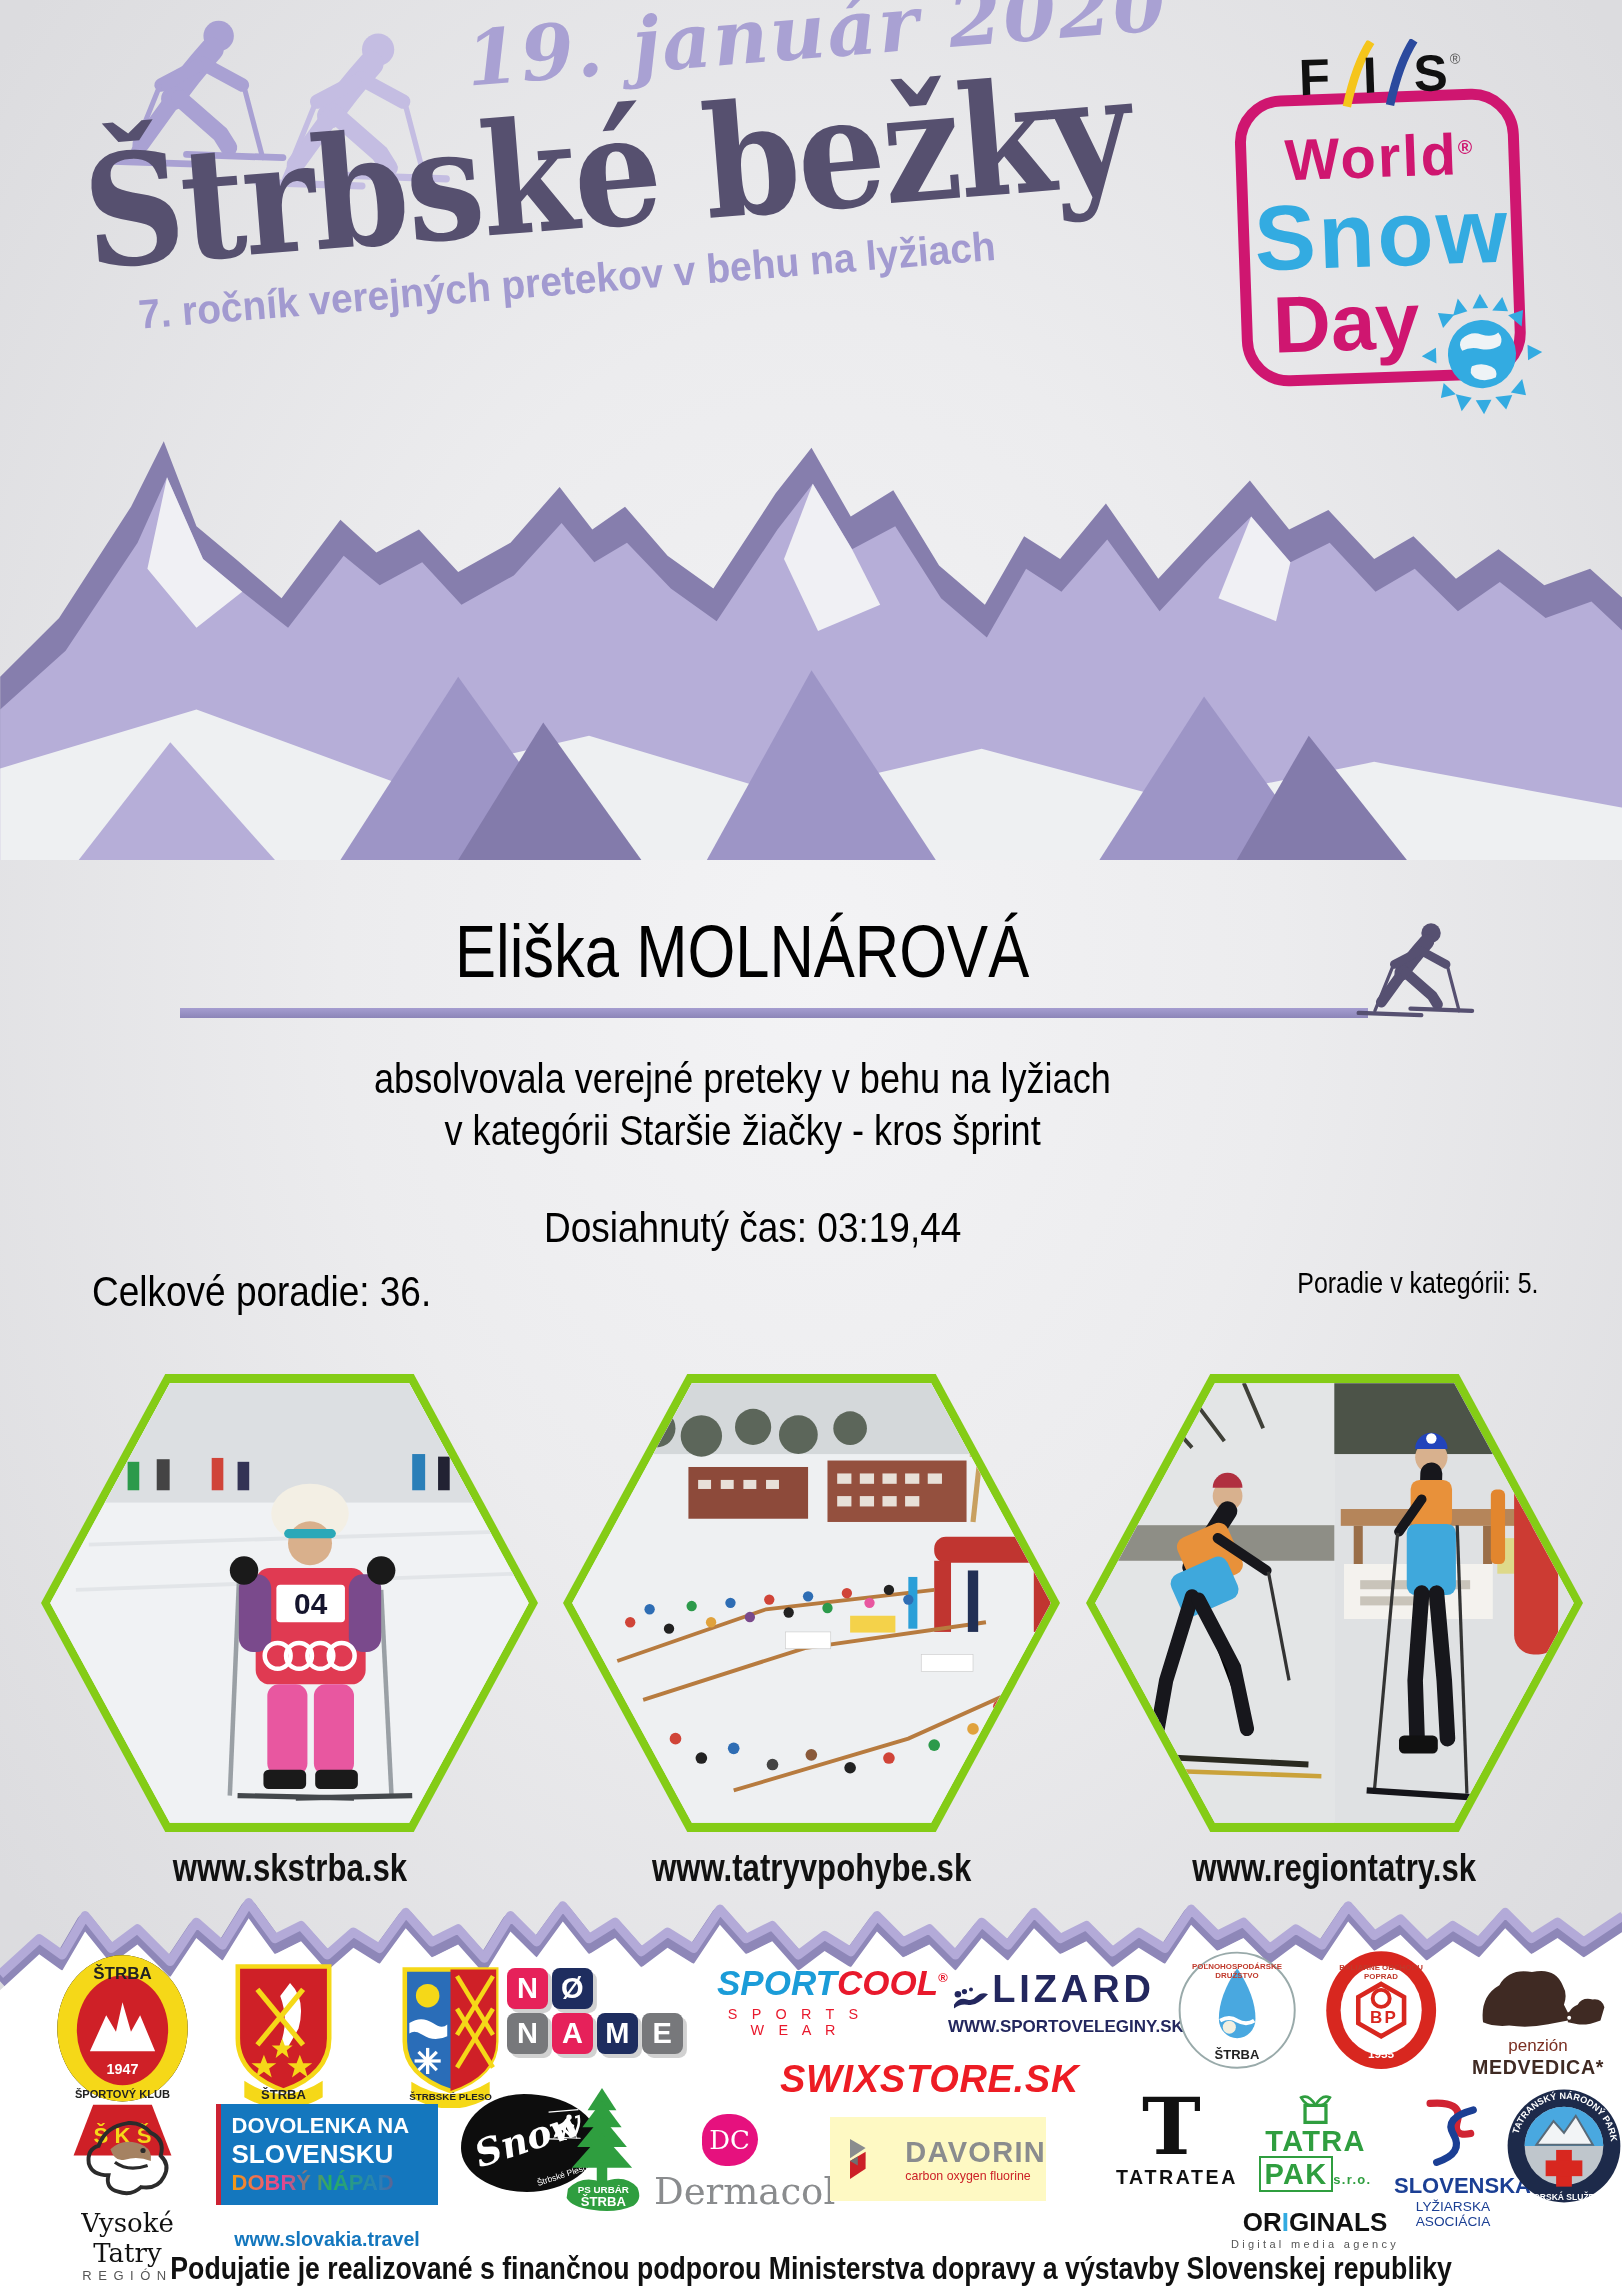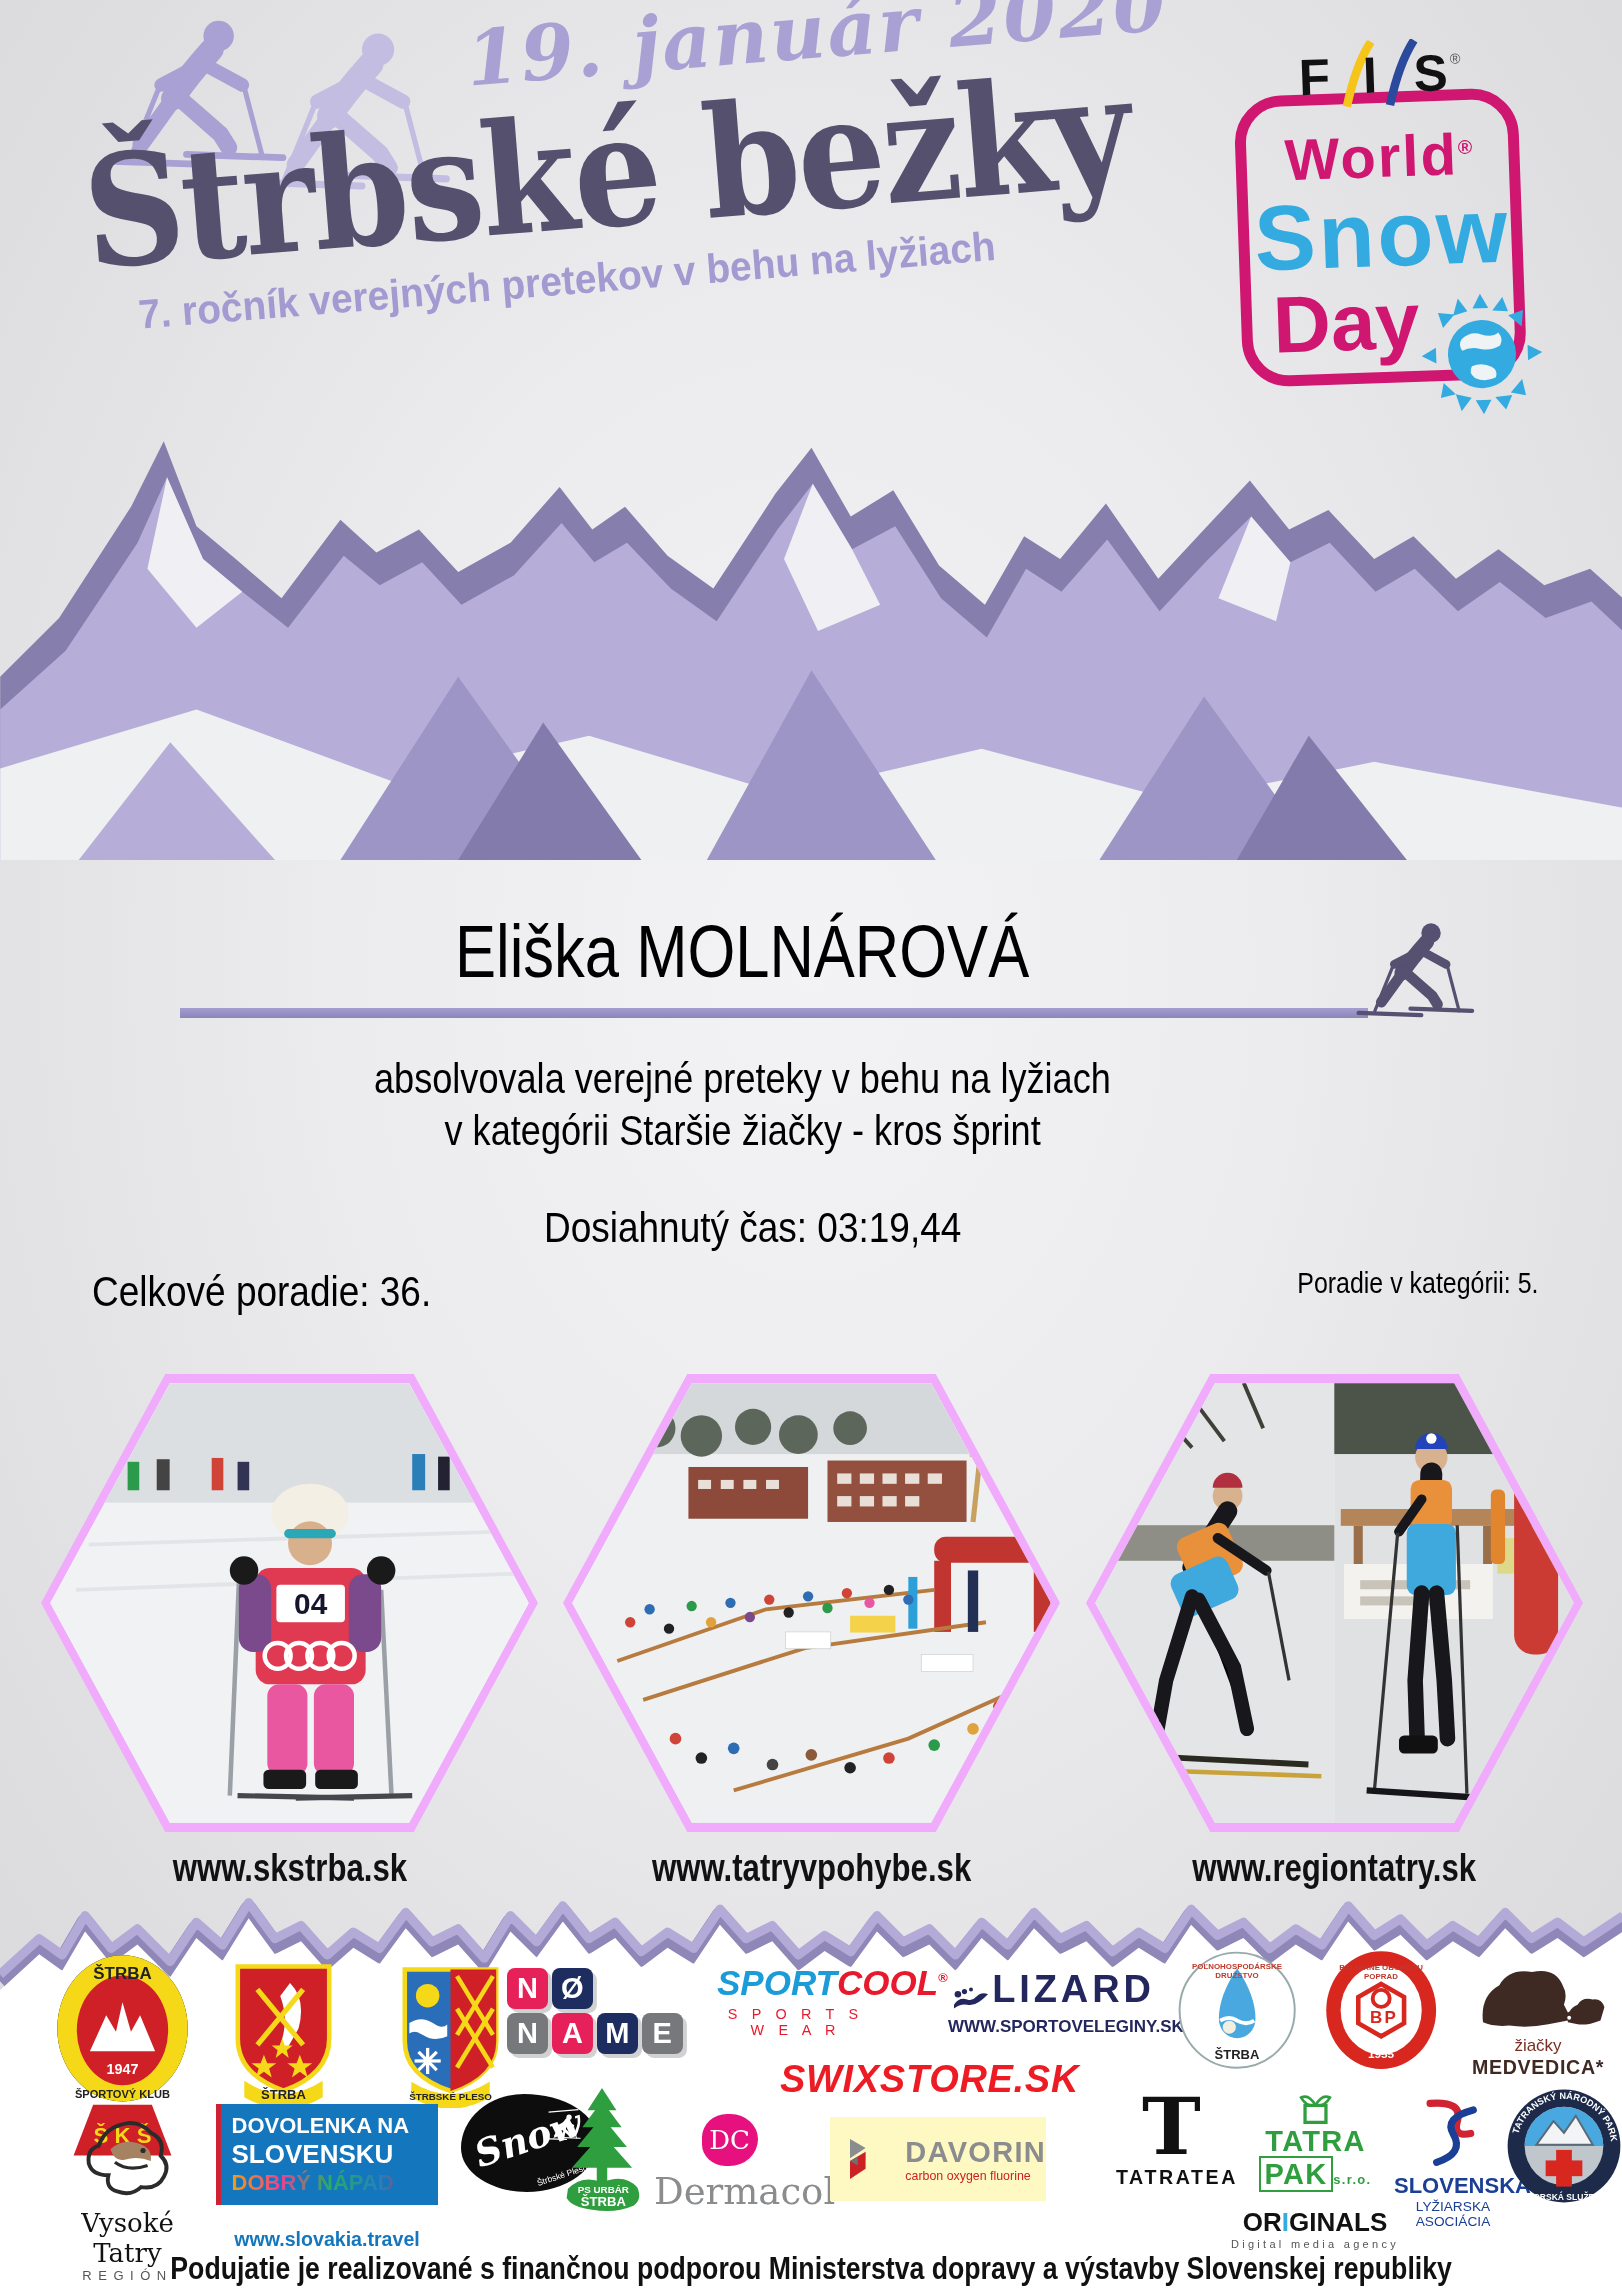--- a/index.html
+++ b/index.html
@@ -35,21 +35,21 @@
   .cert-line{left:180px;top:1008px;width:1188px;height:9.8px;
              background:linear-gradient(#a59dd0,#8c85b8);}
   .cert-l1{left:0;top:1055px;width:1485px;text-align:center;font-size:42px;color:#000;}
   .cert-l2{left:0;top:1107px;width:1485px;text-align:center;font-size:42px;color:#000;}
   .cert-time{left:0;top:1203px;width:1505px;text-align:center;font-size:43px;color:#000;}
   .cert-ov{left:92px;top:1267px;font-size:43px;color:#000;}
   .cert-cat{right:85px;top:1267px;font-size:29px;color:#000;}
 
   
   .hex{position:absolute;width:497px;height:458px;
-       clip-path:polygon(25% 0,75% 0,100% 50%,75% 100%,25% 100%,0 50%);background:#f0abfc;}
+       clip-path:polygon(25% 0,75% 0,100% 50%,75% 100%,25% 100%,0 50%);background:#84cc16;}
   .hex-in{position:absolute;inset:9.2px;clip-path:polygon(25% 0,75% 0,100% 50%,75% 100%,25% 100%,0 50%);
           background:#eef0f2;overflow:hidden;}
   .hex-in svg{width:100%;height:100%;display:block;}
   .caption{position:absolute;top:1847px;width:497px;text-align:center;font-weight:bold;font-size:38px;color:#111;}
 
   
   .whitebase{position:absolute;left:0;top:2002px;width:1623px;height:293px;background:#fff;}
   .ridge{position:absolute;left:0;top:1883px;width:1623px;height:157px;}
   .footer{position:absolute;left:0;top:2251px;width:1623px;text-align:center;
           font-weight:bold;font-size:31px;color:#111;}
@@ -524,21 +524,21 @@
   <div class="tiny-red" style="position:absolute;top:13px;left:0;width:100%;font-size:7.9px">BALIARNE OBCHODU POPRAD</div>
   <div style="position:absolute;bottom:10.5px;left:0;width:100%;font-weight:bold;font-size:11.8px;color:#fff">1955</div>
 </div>
 
 <div class="sp" style="left:1466px;top:1960px;width:144px">
   <svg width="137" height="79" viewBox="0 0 210 120">
     <path d="M20 95 Q15 55 45 38 Q60 12 95 18 Q130 10 142 38 Q150 52 144 68 L150 80 Q160 74 166 82 Q160 92 150 92 L120 98 Q90 104 60 100 Q35 102 20 95 Z" fill="#3f2a23"></path>
     <path d="M150 95 Q148 75 165 68 Q172 56 188 60 Q202 58 206 72 L200 92 Q180 100 165 98 Z" fill="#3f2a23"></path>
     <circle cx="152" cy="88" r="3" fill="#fff"></circle>
   </svg>
-  <div class="med-1">žiačky</div>
+  <div class="med-1">penzión</div>
   <div class="med-2">MEDVEDICA*</div>
 </div>
 
 <div class="sp" style="left:62px;top:2110px;width:131px">
   <svg width="98" height="98" viewBox="0 0 150 150">
     <path d="M75 20 Q40 25 30 55 Q12 60 15 82 Q20 100 45 100 Q40 120 60 125 Q80 132 95 118 Q120 122 130 102 Q140 84 125 70 Q132 45 110 35 Q95 18 75 20 Z" fill="none" stroke="#2b2b2b" stroke-width="6"></path>
     <path d="M48 60 Q70 40 100 55 Q112 62 110 78 Q90 70 70 76 Q55 80 48 60 Z" fill="#a58262"></path>
     <path d="M55 80 Q75 95 105 85" stroke="#2b2b2b" stroke-width="5" fill="none"></path>
     <circle cx="98" cy="62" r="4" fill="#2b2b2b"></circle>
   </svg>

